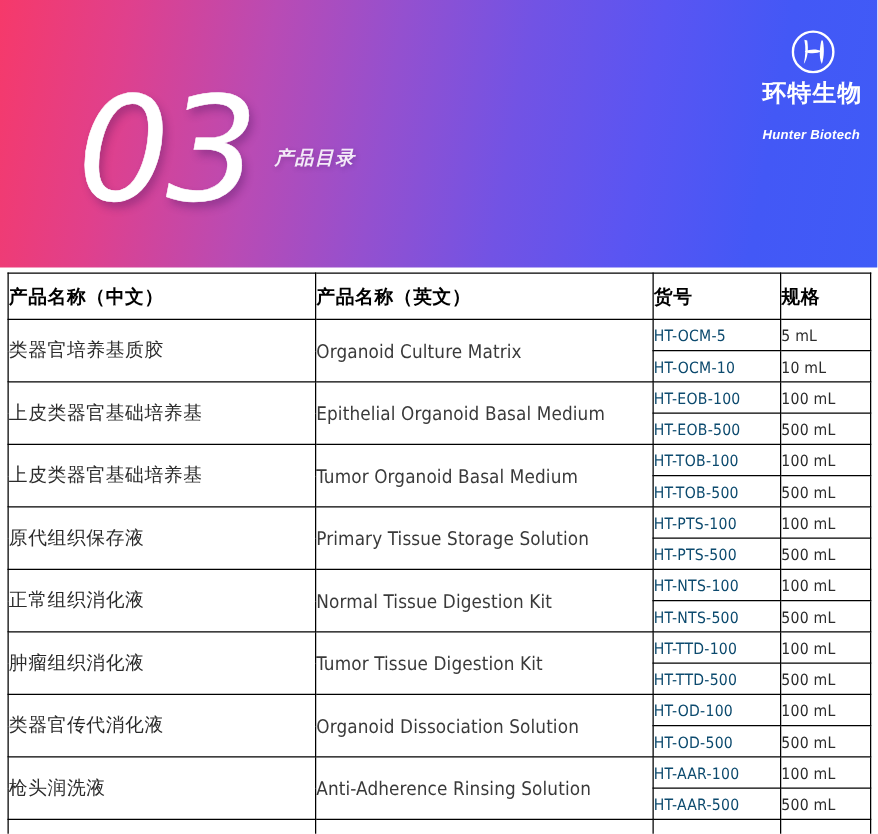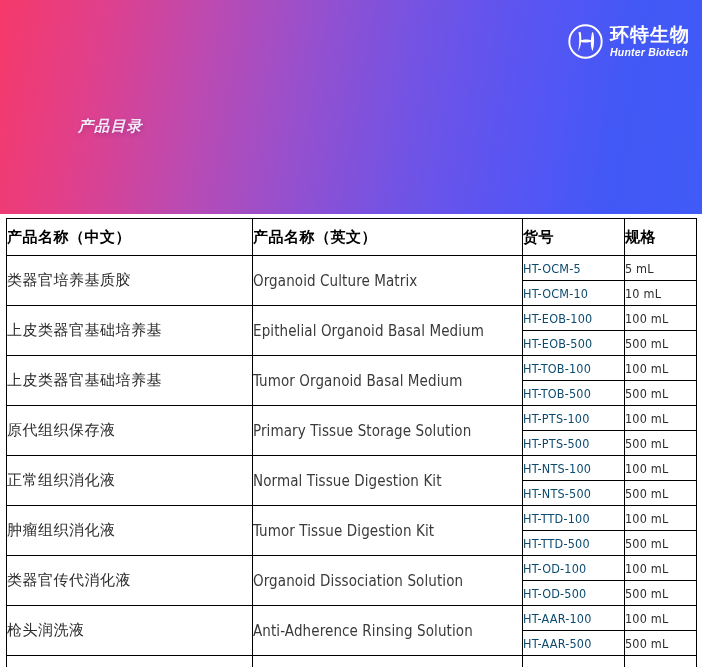--- a/index.html
+++ b/index.html
@@ -32,20 +32,21 @@
   }
 
   
   .logo {
     position: absolute;
     top: 24px;
     right: 12px;
     display: flex;
     align-items: center;
     gap: 7px;
+    flex-direction: column;
   }
   .logo-mark {
     width: 35px;
     height: 35px;
     flex: 0 0 35px;
   }
   .logo-text {
     display: flex;
     flex-direction: column;
     justify-content: center;
@@ -57,21 +58,21 @@
     font-weight: bold;
     letter-spacing: 1px;
     white-space: nowrap;
   }
   .logo-en {
     color: #ffffff;
     font-size: 10.5px;
     font-weight: bold;
     font-style: italic;
     letter-spacing: 0.2px;
-    margin-top: 3px;
+    margin-top: 18px;
     white-space: nowrap;
   }
 
   
   .banner-body {
     position: absolute;
     left: 62px;
     top: 68px;
     display: flex;
     align-items: flex-start;
@@ -186,20 +187,21 @@
         <path d="M12.5 19.5 C17 17.5, 23 17, 28 19.5 C23.5 21.6, 17 22, 12.5 19.8 Z" fill="#ffffff"></path>
       </svg>
     </span>
     <span class="logo-text">
       <span class="logo-cn">环特生物</span>
       <span class="logo-en">Hunter Biotech</span>
     </span>
   </div>
 
   <div class="banner-body">
+    <div class="big-number">03</div>
     <div class="titles">
       <div class="title-sub">产品目录</div>
     </div>
   </div>
 
 </div>
 
 <div class="table-wrap">
   <table class="catalog">
     <colgroup>

